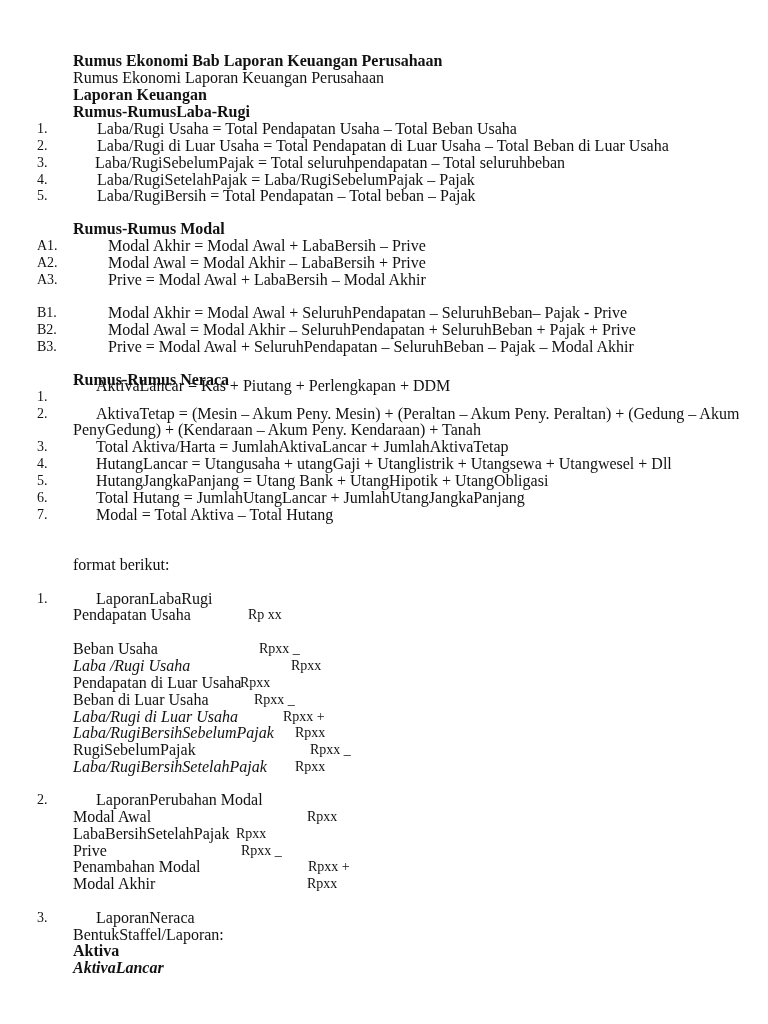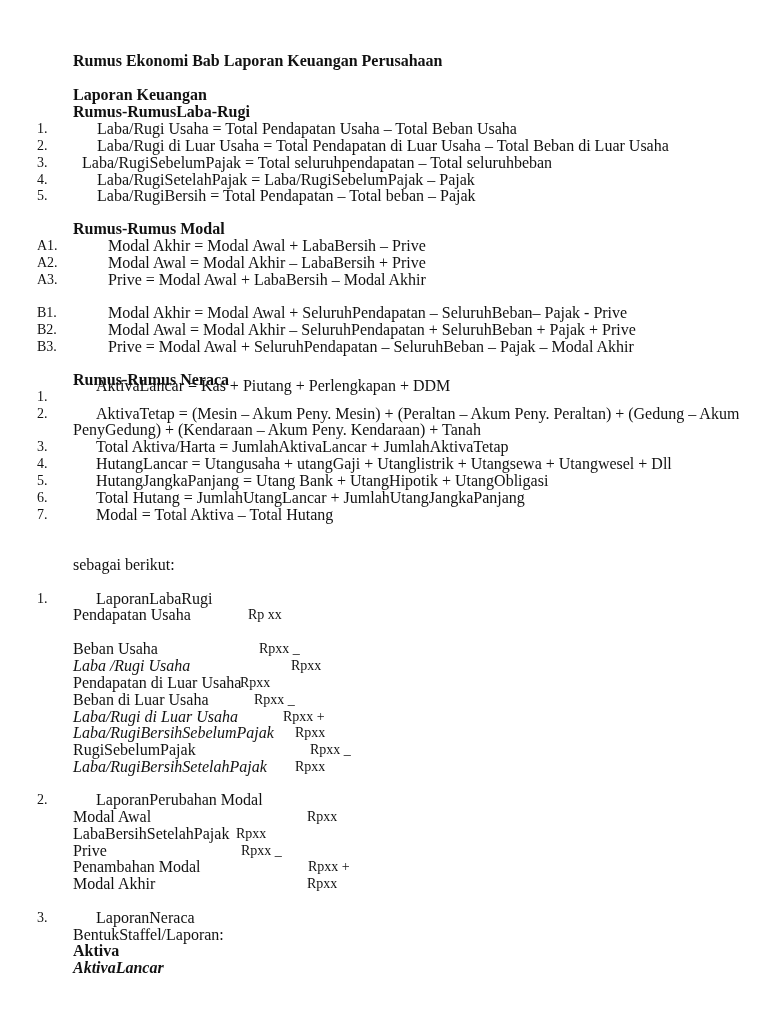--- a/index.html
+++ b/index.html
@@ -12,30 +12,31 @@
     .bi { font-weight: bold; font-style: italic; }
     .num { position: absolute; left: 37px; font-size: 14px; line-height: 17px; white-space: nowrap; }
     .amt { position: absolute; font-size: 14px; line-height: 17px; white-space: nowrap; }
   </style>
 </head>
 <body>
 
 <div class="page">
 
   <div class="line b" style="top:52px">Rumus Ekonomi Bab Laporan Keuangan Perusahaan</div>
+  <div class="line" style="top:69px">Rumus Ekonomi Laporan Keuangan Perusahaan</div>
   <div class="line b" style="top:86px">Laporan Keuangan</div>
 
   <div class="line b" style="top:103px">Rumus-RumusLaba-Rugi</div>
   <div>
     <span class="num" style="top:120px">1.</span>
     <span class="line" style="top:120px;left:61px">Laba/Rugi Usaha = Total Pendapatan Usaha – Total Beban Usaha</span>
     <span class="num" style="top:137px">2.</span>
     <span class="line" style="top:137px;left:61px">Laba/Rugi di Luar Usaha = Total Pendapatan di Luar Usaha – Total Beban di Luar Usaha</span>
     <span class="num" style="top:154px">3.</span>
-    <span class="line" style="top:154px;left:46px">Laba/RugiSebelumPajak = Total seluruhpendapatan – Total seluruhbeban</span>
+    <span class="line" style="top:154px;left:59px">Laba/RugiSebelumPajak = Total seluruhpendapatan – Total seluruhbeban</span>
     <span class="num" style="top:171px">4.</span>
     <span class="line" style="top:171px;left:61px">Laba/RugiSetelahPajak = Laba/RugiSebelumPajak – Pajak</span>
     <span class="num" style="top:187px">5.</span>
     <span class="line" style="top:187px;left:61px">Laba/RugiBersih = Total Pendapatan – Total beban – Pajak</span>
   </div>
 
   <div class="line b" style="top:220px">Rumus-Rumus Modal</div>
   <div>
     <span class="num" style="top:237px">A1.</span>
     <span class="line" style="top:237px;left:72px">Modal Akhir = Modal Awal + LabaBersih – Prive</span>
@@ -65,21 +66,21 @@
     <span class="num" style="top:455px">4.</span>
     <span class="line" style="top:455px;left:60px">HutangLancar = Utangusaha + utangGaji + Utanglistrik + Utangsewa + Utangwesel + Dll</span>
     <span class="num" style="top:472px">5.</span>
     <span class="line" style="top:472px;left:60px">HutangJangkaPanjang = Utang Bank + UtangHipotik + UtangObligasi</span>
     <span class="num" style="top:489px">6.</span>
     <span class="line" style="top:489px;left:60px">Total Hutang = JumlahUtangLancar + JumlahUtangJangkaPanjang</span>
     <span class="num" style="top:506px">7.</span>
     <span class="line" style="top:506px;left:60px">Modal = Total Aktiva – Total Hutang</span>
   </div>
 
-  <div class="line" style="top:556px">sebagai berikut:</div>
+  <div class="line" style="top:556px">format berikut:</div>
 
 
   <div>
     <span class="num" style="top:590px">1.</span>
     <span class="line" style="top:590px;left:60px">LaporanLabaRugi</span>
 
     <span class="line" style="top:606px">Pendapatan Usaha</span>
     <span class="amt" style="top:606px;left:248px">Rp xx</span>
 
     <span class="line" style="top:640px">Beban Usaha</span>

